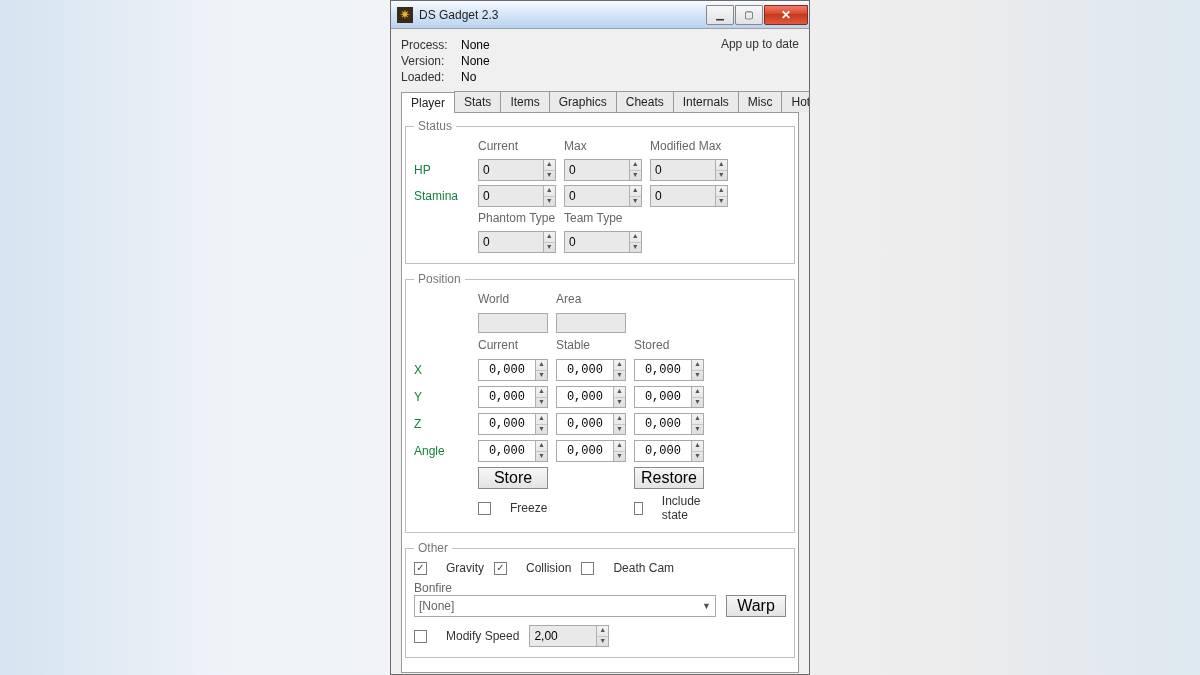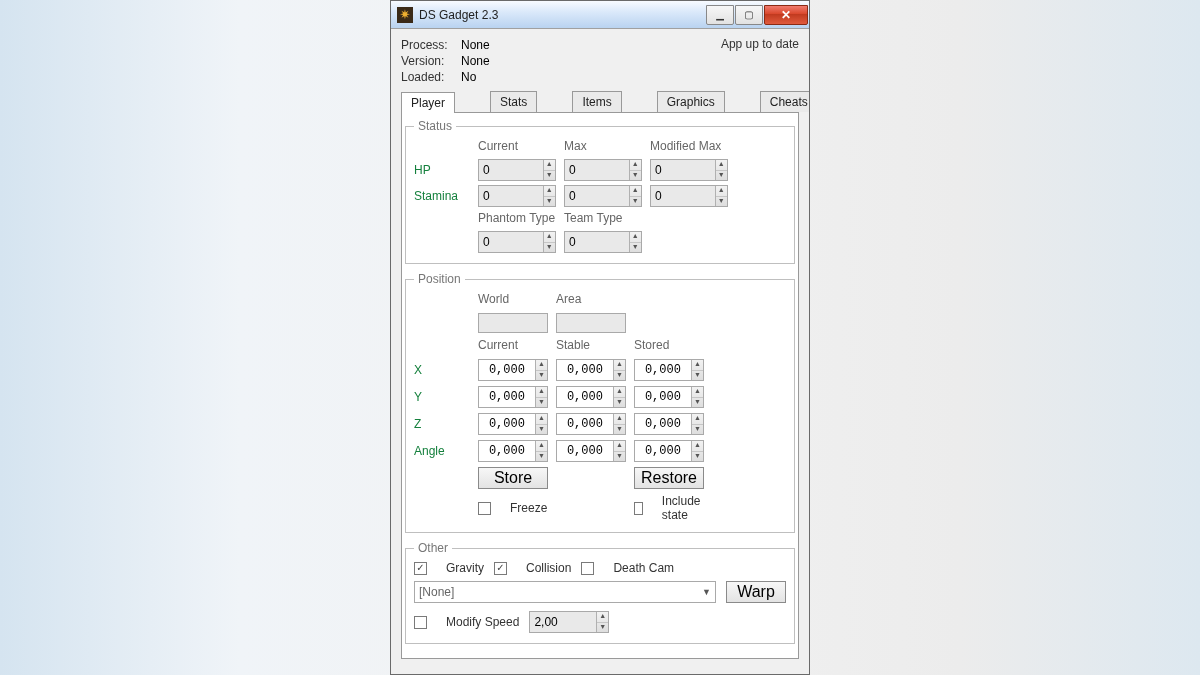--- a/index.html
+++ b/index.html
@@ -69,21 +69,20 @@
     overflow: hidden;
   }
   .info-row { display: flex; }
   .info-labels { width: 60px; color: #333; }
   .info-labels div, .info-values div { line-height: 16px; }
   .info-right { margin-left: auto; color: #333; }
   .tabs {
     display: flex;
     margin-top: 6px;
     border-bottom: 1px solid #999;
-    gap: 36px;
   }
   .tab {
     padding: 3px 9px;
     border: 1px solid #999;
     border-bottom: none;
     background: #eaeaea;
     margin-right: -1px;
     position: relative;
     color: #222;
   }
@@ -457,20 +456,21 @@
             </label>
           <label class="chk">
               <span class="box">✓</span>
               <span>Collision</span>
             </label>
           <label class="chk">
               <span class="box"></span>
               <span>Death Cam</span>
             </label>
         </div>
+        <div class="sublabel">Bonfire</div>
         <div class="row" style="margin-bottom:8px">
           <div class="dropdown" style="flex:1">
             <span>[None]</span>
             <span class="dd-arrow">▼</span>
           </div>
           <button class="btn" style="width:60px">Warp</button>
         </div>
         <div class="row">
           <label class="chk">
               <span class="box"></span>

